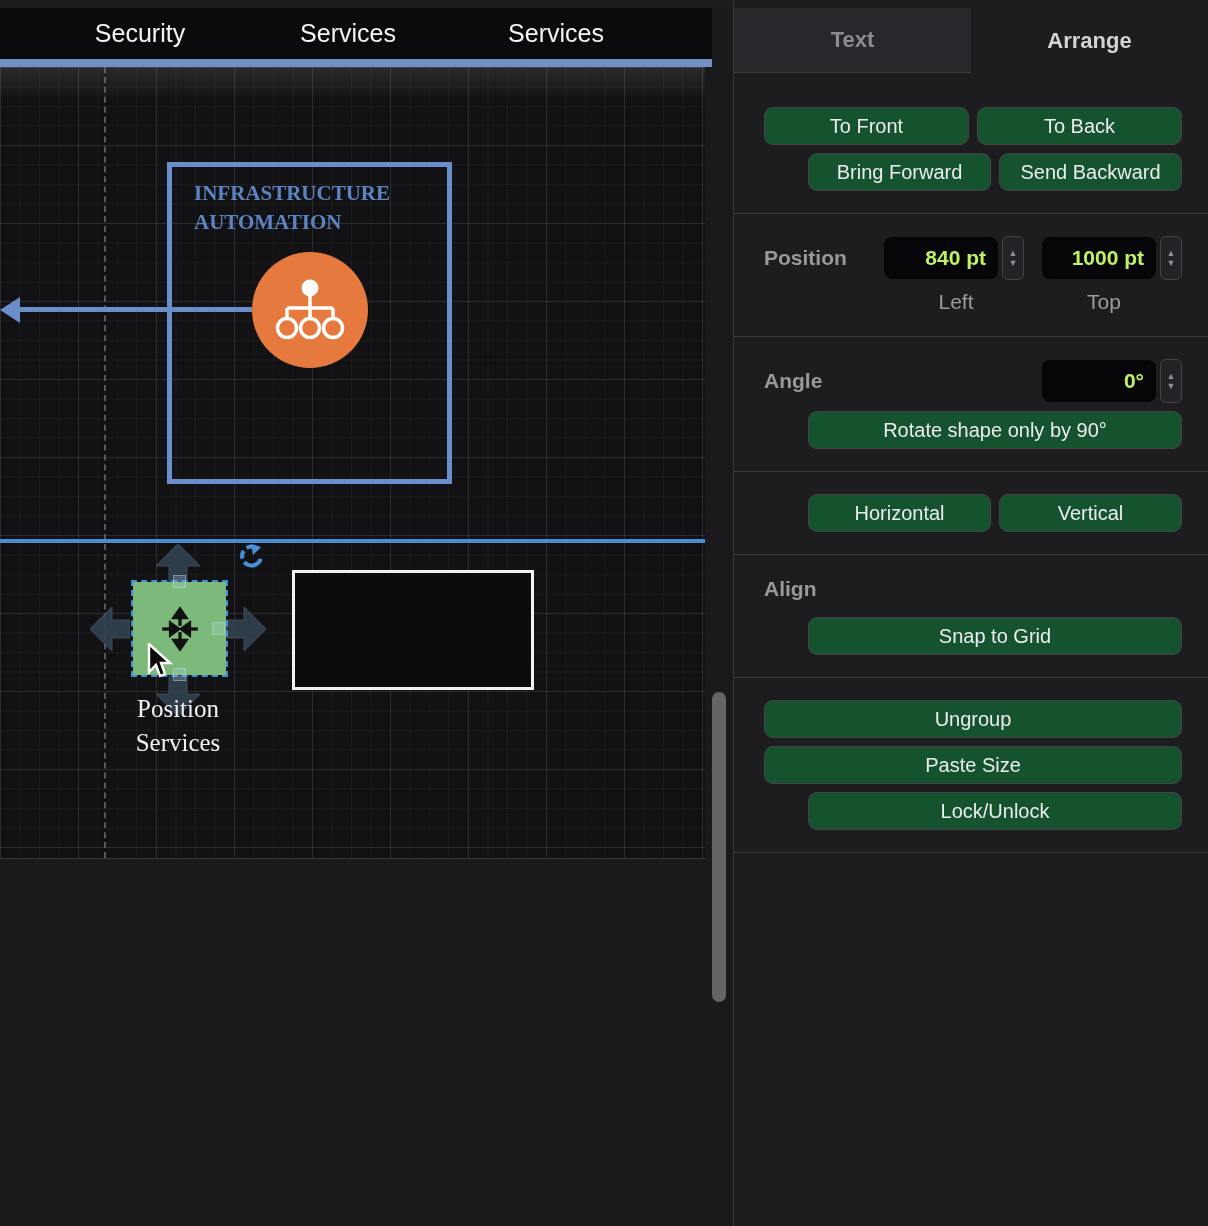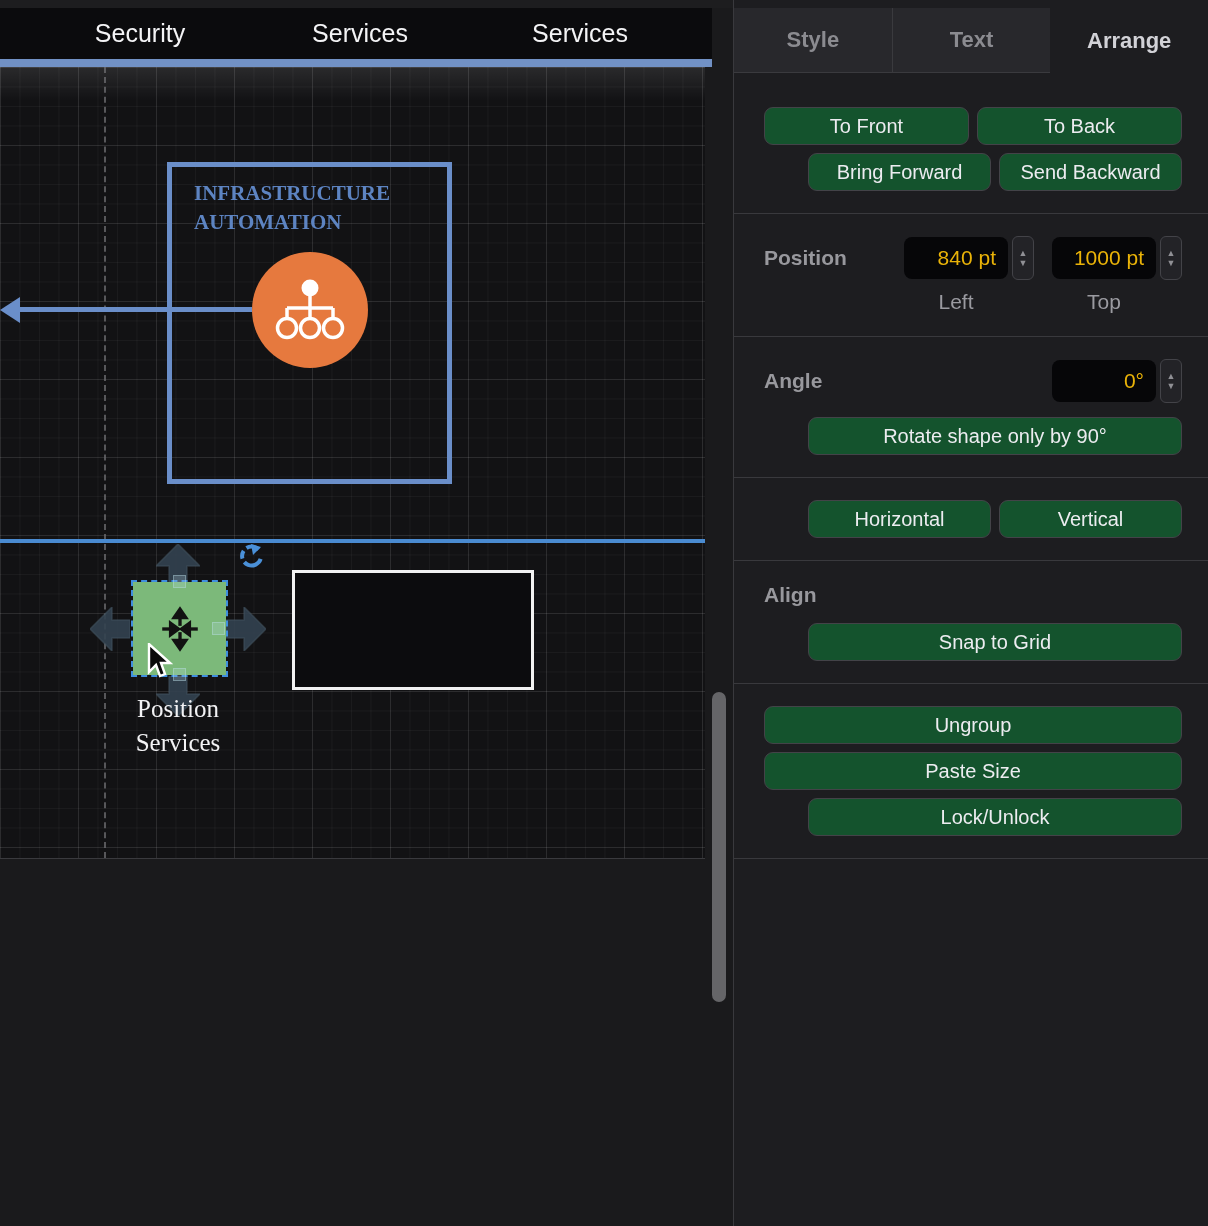--- a/index.html
+++ b/index.html
@@ -2,21 +2,21 @@
 <html><head>
 <meta charset="utf-8">
 <style>
   * { margin:0; padding:0; box-sizing:border-box; }
   html,body { width:1208px; height:1226px; background:#1a1a1c; font-family:"Liberation Sans", sans-serif; overflow:hidden; }
   .app { display:flex; width:1208px; height:1226px; }
 
   
   .canvas-area { position:relative; width:733px; height:1226px; background:#1a1a1c; }
   .top-strip { position:absolute; left:0; top:0; width:733px; height:8px; background:#1d1d1f; }
-  .page-tabs { position:absolute; left:0; top:8px; width:712px; height:51px; background:#0b0b0d; display:flex; align-items:center; padding-left:60px; gap:60px; }
+  .page-tabs { position:absolute; left:0; top:8px; width:712px; height:51px; background:#0b0b0d; display:flex; align-items:center; padding-left:60px; gap:48px; }
   .page-tab { width:160px; text-align:center; color:#f4f4f6; font-size:25px; cursor:default; }
   .accent-bar { position:absolute; left:0; top:59px; width:712px; height:8px; background:#7191c5; }
 
   .grid-canvas { position:absolute; left:0; top:67px; width:705px; height:792px;
     background-color:#121214;
     background-image:
       linear-gradient(rgba(255,255,255,0.075) 1px, transparent 1px),
       linear-gradient(90deg, rgba(255,255,255,0.075) 1px, transparent 1px),
       linear-gradient(rgba(255,255,255,0.04) 1px, transparent 1px),
       linear-gradient(90deg, rgba(255,255,255,0.04) 1px, transparent 1px);
@@ -68,22 +68,22 @@
   .panel-tab.inactive + .panel-tab.inactive { border-left:1px solid #3a3a3e; }
   .panel-tab.active { background:transparent; color:#d2d2d7; }
 
   .section { padding:22px 26px 22px 30px; border-bottom:1px solid #39393d; }
   .row { display:flex; gap:8px; margin-bottom:8px; }
   .row:last-child { margin-bottom:0;padding-left:44px; }
   .btn { flex:1; height:38px; background:#14532d; border:1px solid #434348; border-radius:9px; color:#ececf0; font-size:20px;
     display:flex; align-items:center; justify-content:center; cursor:default; white-space:nowrap; }
   .sec-label { color:#98989d; font-weight:bold; font-size:21px; }
   .field-row { display:flex; align-items:center; }
-  .num-input { width:104px; height:42px; background:#060608; border:none; border-radius:8px; color:#eab308; font-size:21px;
-    text-align:right; padding-right:12px; font-family:"Liberation Sans", sans-serif; }
+  .num-input { width:114px; height:42px; background:#060608; border:none; border-radius:8px; color:#bef264; font-size:21px;
+    text-align:right; padding-right:12px; font-family:"Liberation Sans", sans-serif;font-weight:bold; }
   .stepper { width:22px; height:44px; margin-left:4px; background:#232327; border:1px solid #434348; border-radius:6px;
     display:flex; flex-direction:column; align-items:center; justify-content:center; }
   .stepper span { color:#909095; font-size:9px; line-height:10px; cursor:default; }
   .sub-caption { color:#9a9aa0; font-size:21px; text-align:center; }
   .spacer { flex:1; }
 </style>
 </head>
 <body>
 
 <div class="app">
@@ -167,21 +167,20 @@
         <polygon points="2,1 2,29 9,22 13,33 18,31 14,20 23,20" fill="#0a0a0a" stroke="#ffffff" stroke-width="2.4"></polygon>
       </svg>
     </div>
 
     <div class="scrollbar-thumb"></div>
   </div>
 
   <div class="panel">
 
     <div class="panel-tabs">
-      <div class="panel-tab inactive">Style</div>
       <div class="panel-tab inactive">Text</div>
       <div class="panel-tab active">Arrange</div>
     </div>
 
     <div class="section" style="padding-top:34px;">
       <div class="row">
         <div class="btn">To Front</div>
         <div class="btn">To Back</div>
       </div>
       <div class="row">
@@ -218,21 +217,21 @@
     <div class="section">
       <div class="field-row">
         <div class="sec-label">Angle</div>
         <div class="spacer"></div>
         <input class="num-input" readonly="" value="0°" style="">
         <div class="stepper">
             <span>▲</span>
             <span>▼</span>
           </div>
       </div>
-      <div class="row" style="margin-top:14px;text-align:center;">
+      <div class="row" style="margin-top:8px;text-align:center;">
         <div class="btn">Rotate shape only by 90°</div>
       </div>
     </div>
 
     <div class="section">
       <div class="row">
         <div class="btn">Horizontal</div>
         <div class="btn">Vertical</div>
       </div>
     </div>

